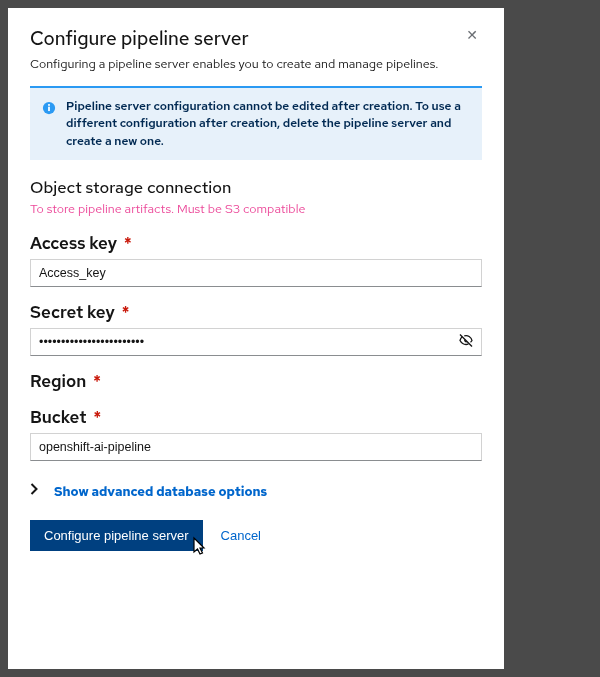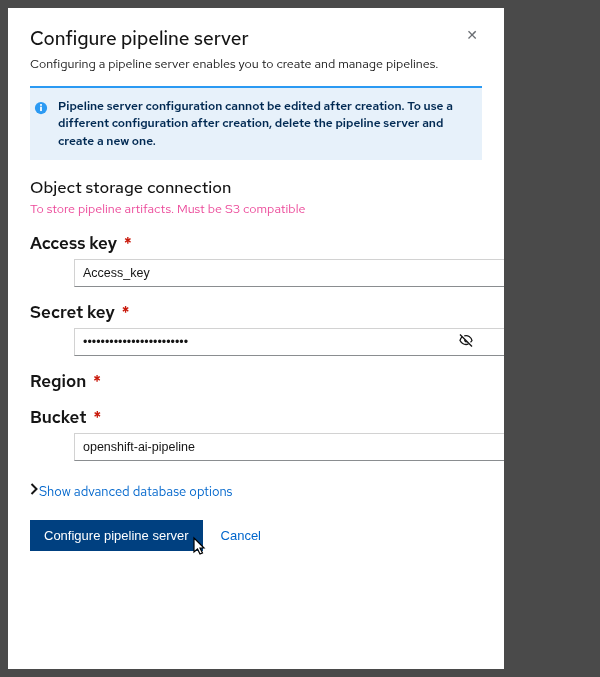--- a/index.html
+++ b/index.html
@@ -40,21 +40,21 @@
     color: #6a6e73;
     background: none;
     border: none;
     cursor: pointer;
     padding: 2px 4px;
     line-height: 1;
   }
   .info-alert {
     background: #e7f1fa;
     border-top: 2px solid #2b9af3;
-    padding: 10px 12px 10px 4px;
+    padding: 10px 12px 10px 12px;
     display: flex;
     gap: 10px;
     margin-bottom: 16px;
   }
   .info-alert .icon {
     flex-shrink: 0;
     margin-top: 1px;
   }
   .info-alert .msg {
     font-size: 12px;
@@ -90,43 +90,43 @@
   }
   .field-input {
     width: 100%;
     border: 1px solid #d2d2d2;
     border-bottom: 1px solid #8a8d90;
     padding: 13px 8px;
     font-size: 12.5px;
     color: #151515;
     background: #fff;
     height: 28px;
-    margin-left: 44px;
   }
   .input-wrap {
     position: relative;
   }
   .eye-btn {
     position: absolute;
     right: 6px;
     top: 50%;
     transform: translateY(-50%);
     background: none;
     border: none;
     cursor: pointer;
     padding: 2px;
     color: #151515;
   }
   .db-section { margin-top: 22px; }
   .expand-row {
     display: flex;
     align-items: center;
-    gap: 0;
+    gap: 15px;
     margin-top: 6px;
     margin-bottom: 20px;
+    font-weight: bold;
   }
   .chevron {
     font-size: 12px;
     color: #151515;
   }
   .expand-link {
     color: #0066cc;
     font-size: 13px;
     text-decoration: none;
     cursor: pointer;

